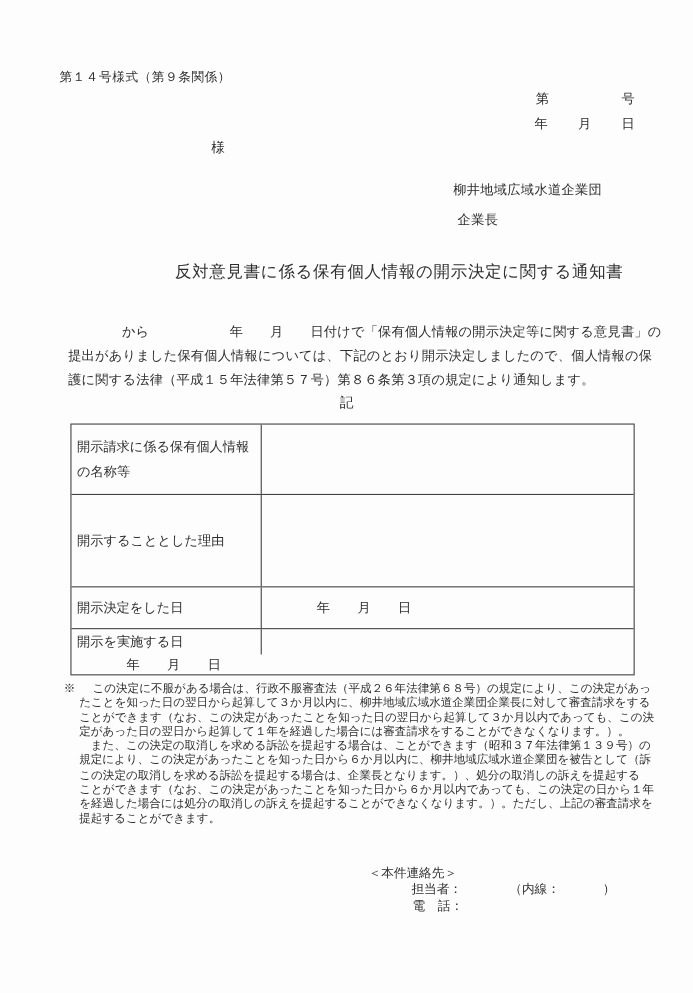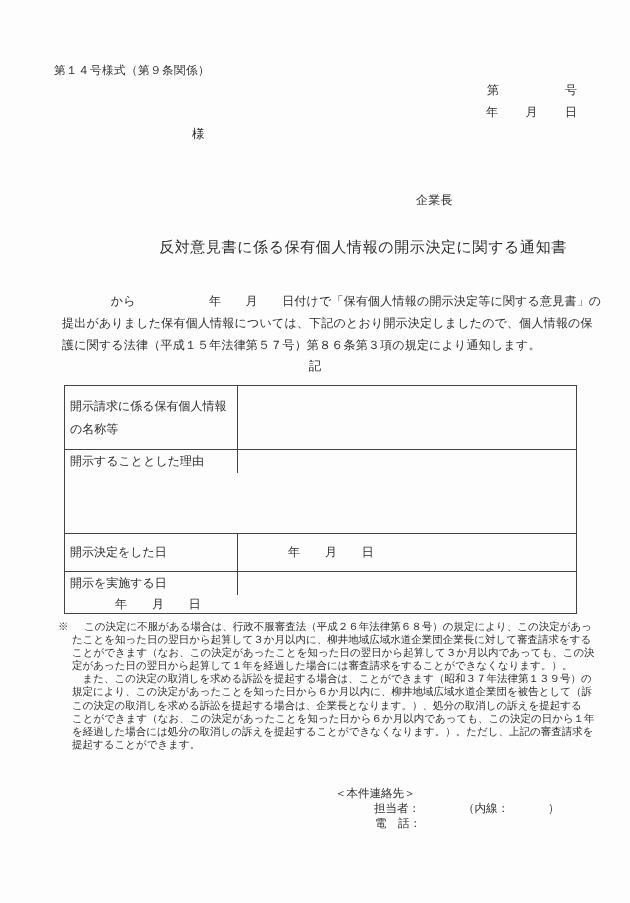--- a/index.html
+++ b/index.html
@@ -27,21 +27,21 @@
     position:absolute;left:64px;top:385px;width:513px;
     border:1px solid #444;box-sizing:border-box;
     font-size:12px;
   }
   .trow{display:flex;box-sizing:border-box;border-bottom:1px solid #444;}
   .trow:last-child{border-bottom:none;flex-direction:column;}
   .tcell{box-sizing:border-box;display:flex;flex-direction:column;justify-content:center;}
   .tcell.label{width:173px;border-right:1px solid #444;padding-left:5px;line-height:23px;}
   .tcell.value{flex:1;padding-left:50px;letter-spacing:.3px;}
   .r1{height:64px;}
-  .r2{height:84px;flex-direction:column;}
+  .r2{height:84px;}
   .r3{height:38px;}
   .r4{height:41px;}
   .note{left:58px;top:620px;font-size:10.5px;line-height:13.1px;width:520px;white-space:normal;}
   .note .marker{position:absolute;left:0;top:0;}
   .note .nlines{margin-left:14px;}
   .note .nline{white-space:nowrap;}
   .note .nline.first{text-indent:12px;}
   .contact-header{left:335px;top:786px;font-size:11.5px;}
   .contact-person{left:345px;top:801px;font-size:11.5px;margin-left:29px;}
   .contact-ext-open{left:463px;top:801px;font-size:11.5px;}
@@ -61,20 +61,21 @@
   </div>
 
   <div class="abs date-line">
     <span>年</span>
     <span>月</span>
     <span>日</span>
   </div>
 
   <div class="abs addressee">様</div>
 
+  <div class="abs issuer-org">柳井地域広域水道企業団</div>
   <div class="abs issuer-title">企業長</div>
 
   <div class="abs doc-title">反対意見書に係る保有個人情報の開示決定に関する通知書</div>
 
   <div class="abs body-par">
     <div>　　　　から　　　　　　年　　月　　日付けで「保有個人情報の開示決定等に関する意見書」の</div>
     <div>提出がありました保有個人情報については、下記のとおり開示決定しましたので、個人情報の保</div>
     <div>護に関する法律（平成１５年法律第５７号）第８６条第３項の規定により通知します。</div>
   </div>
 

